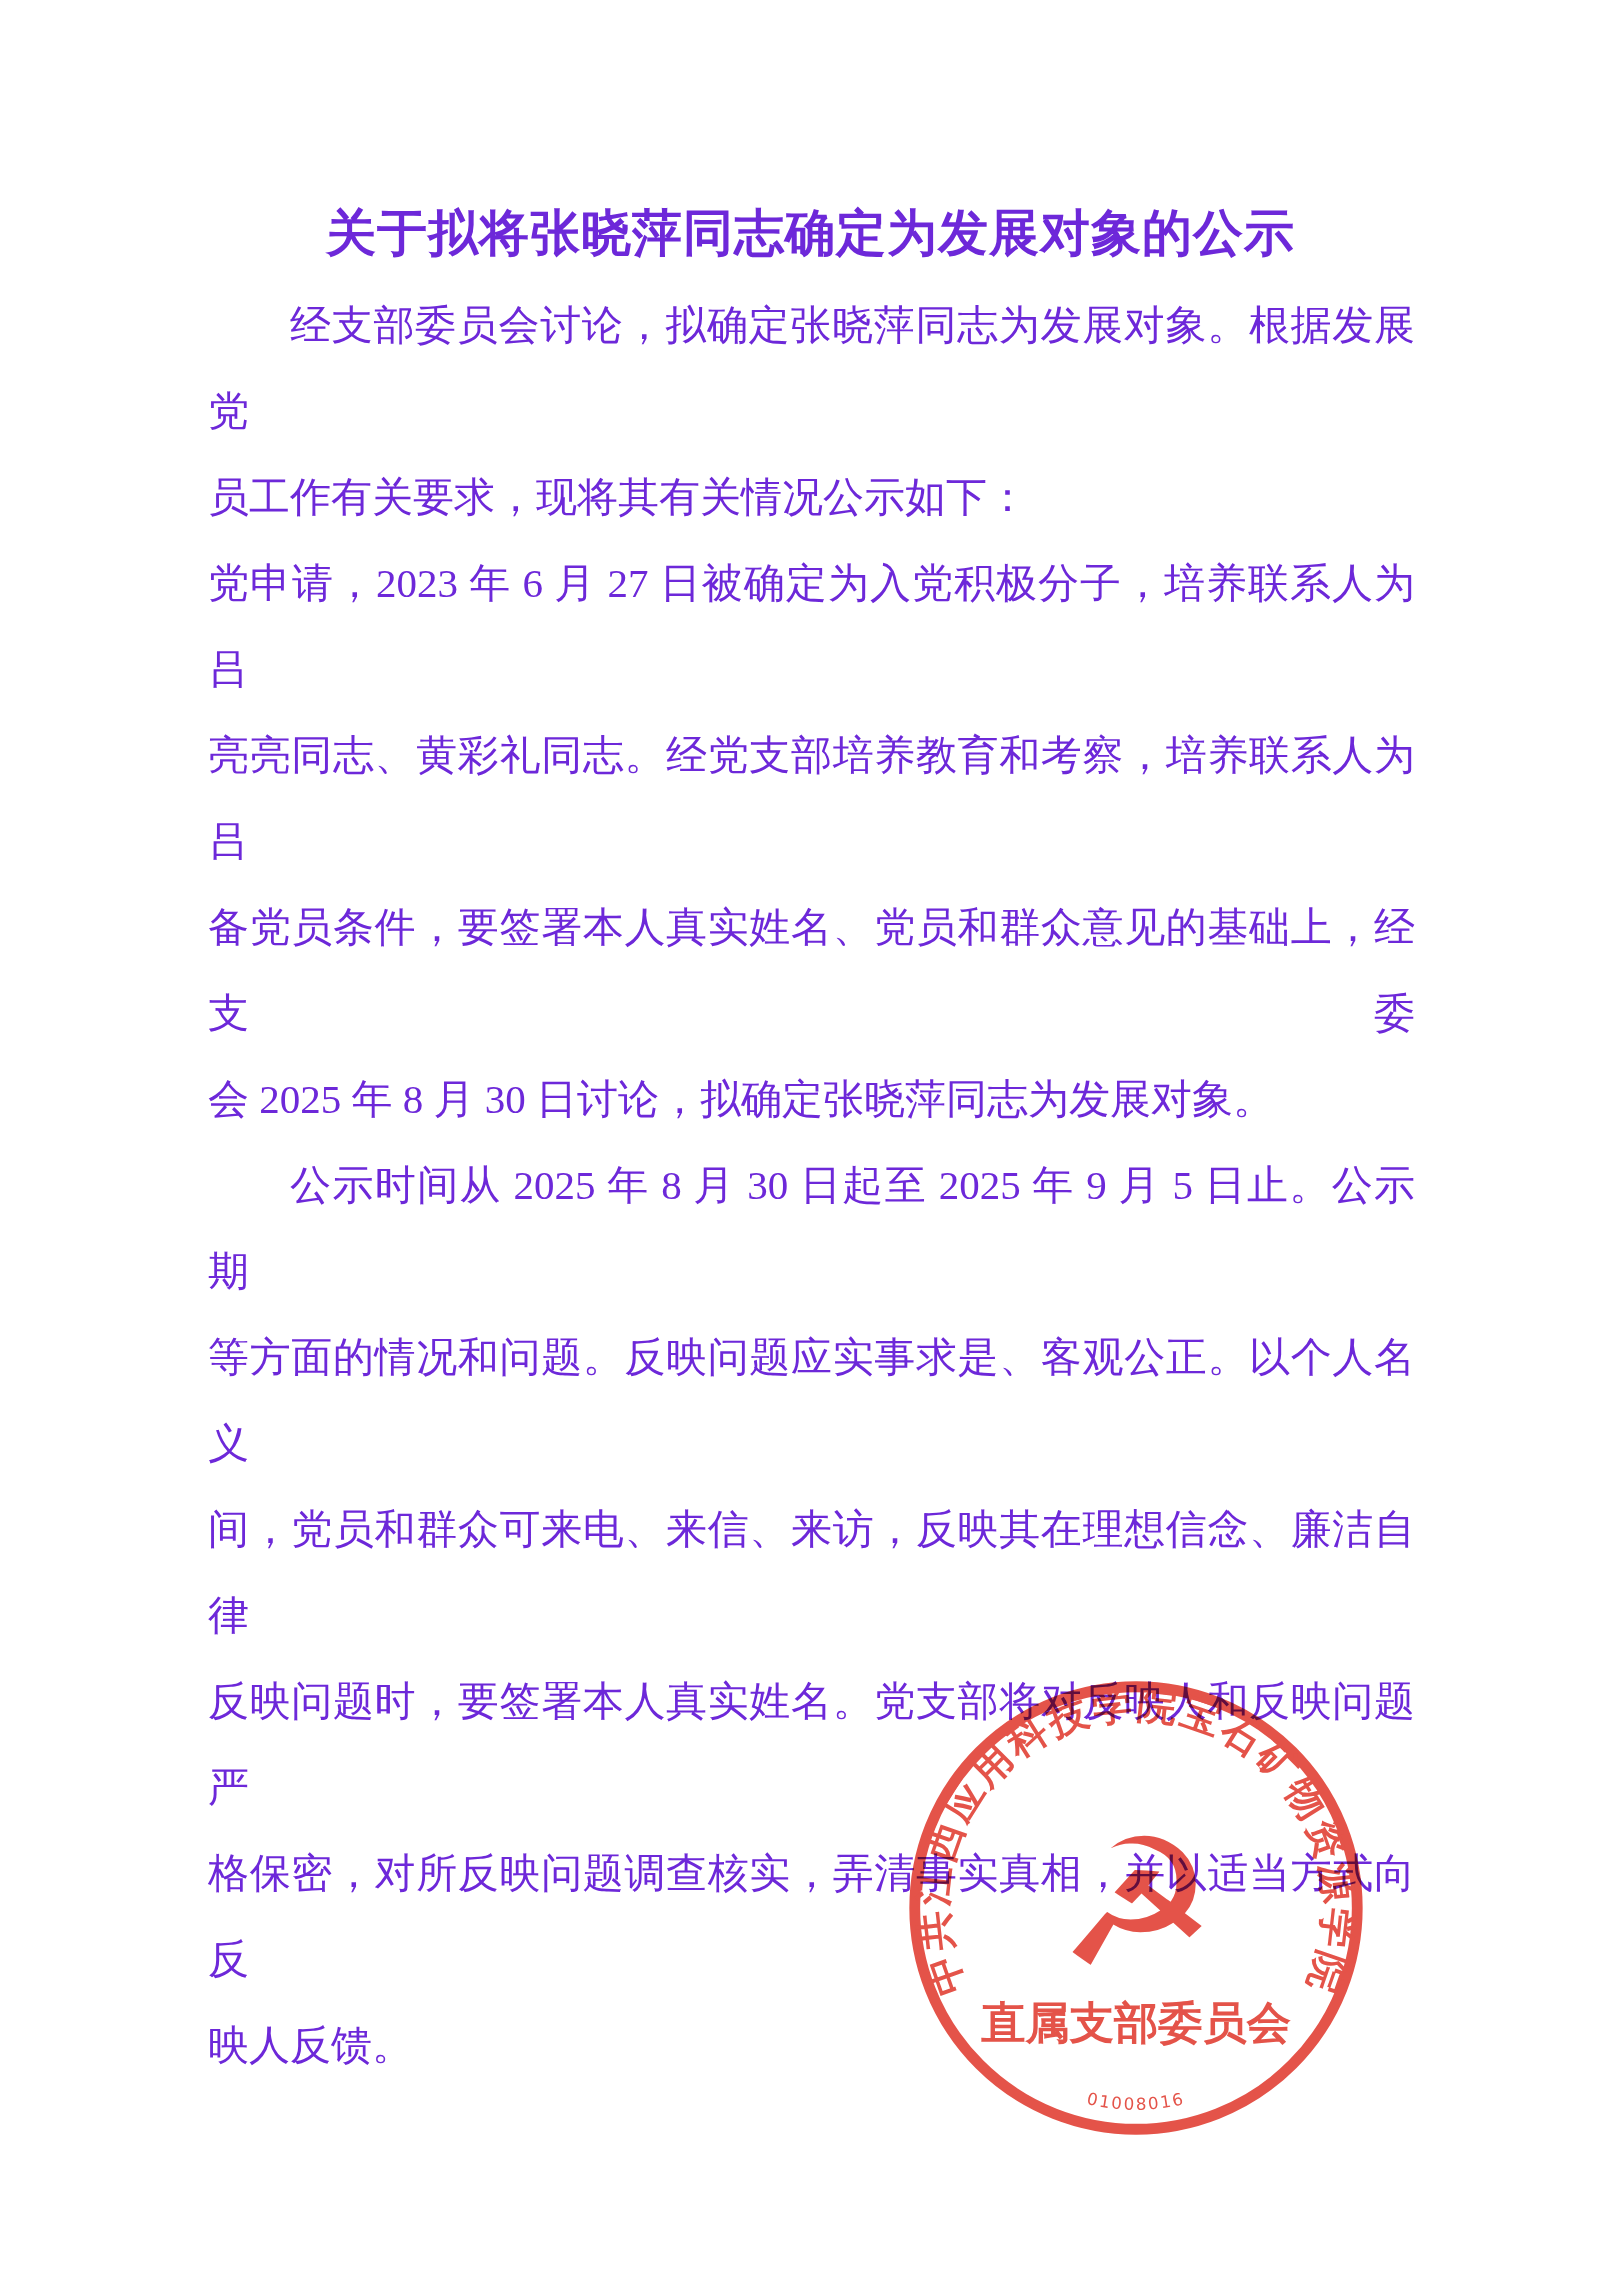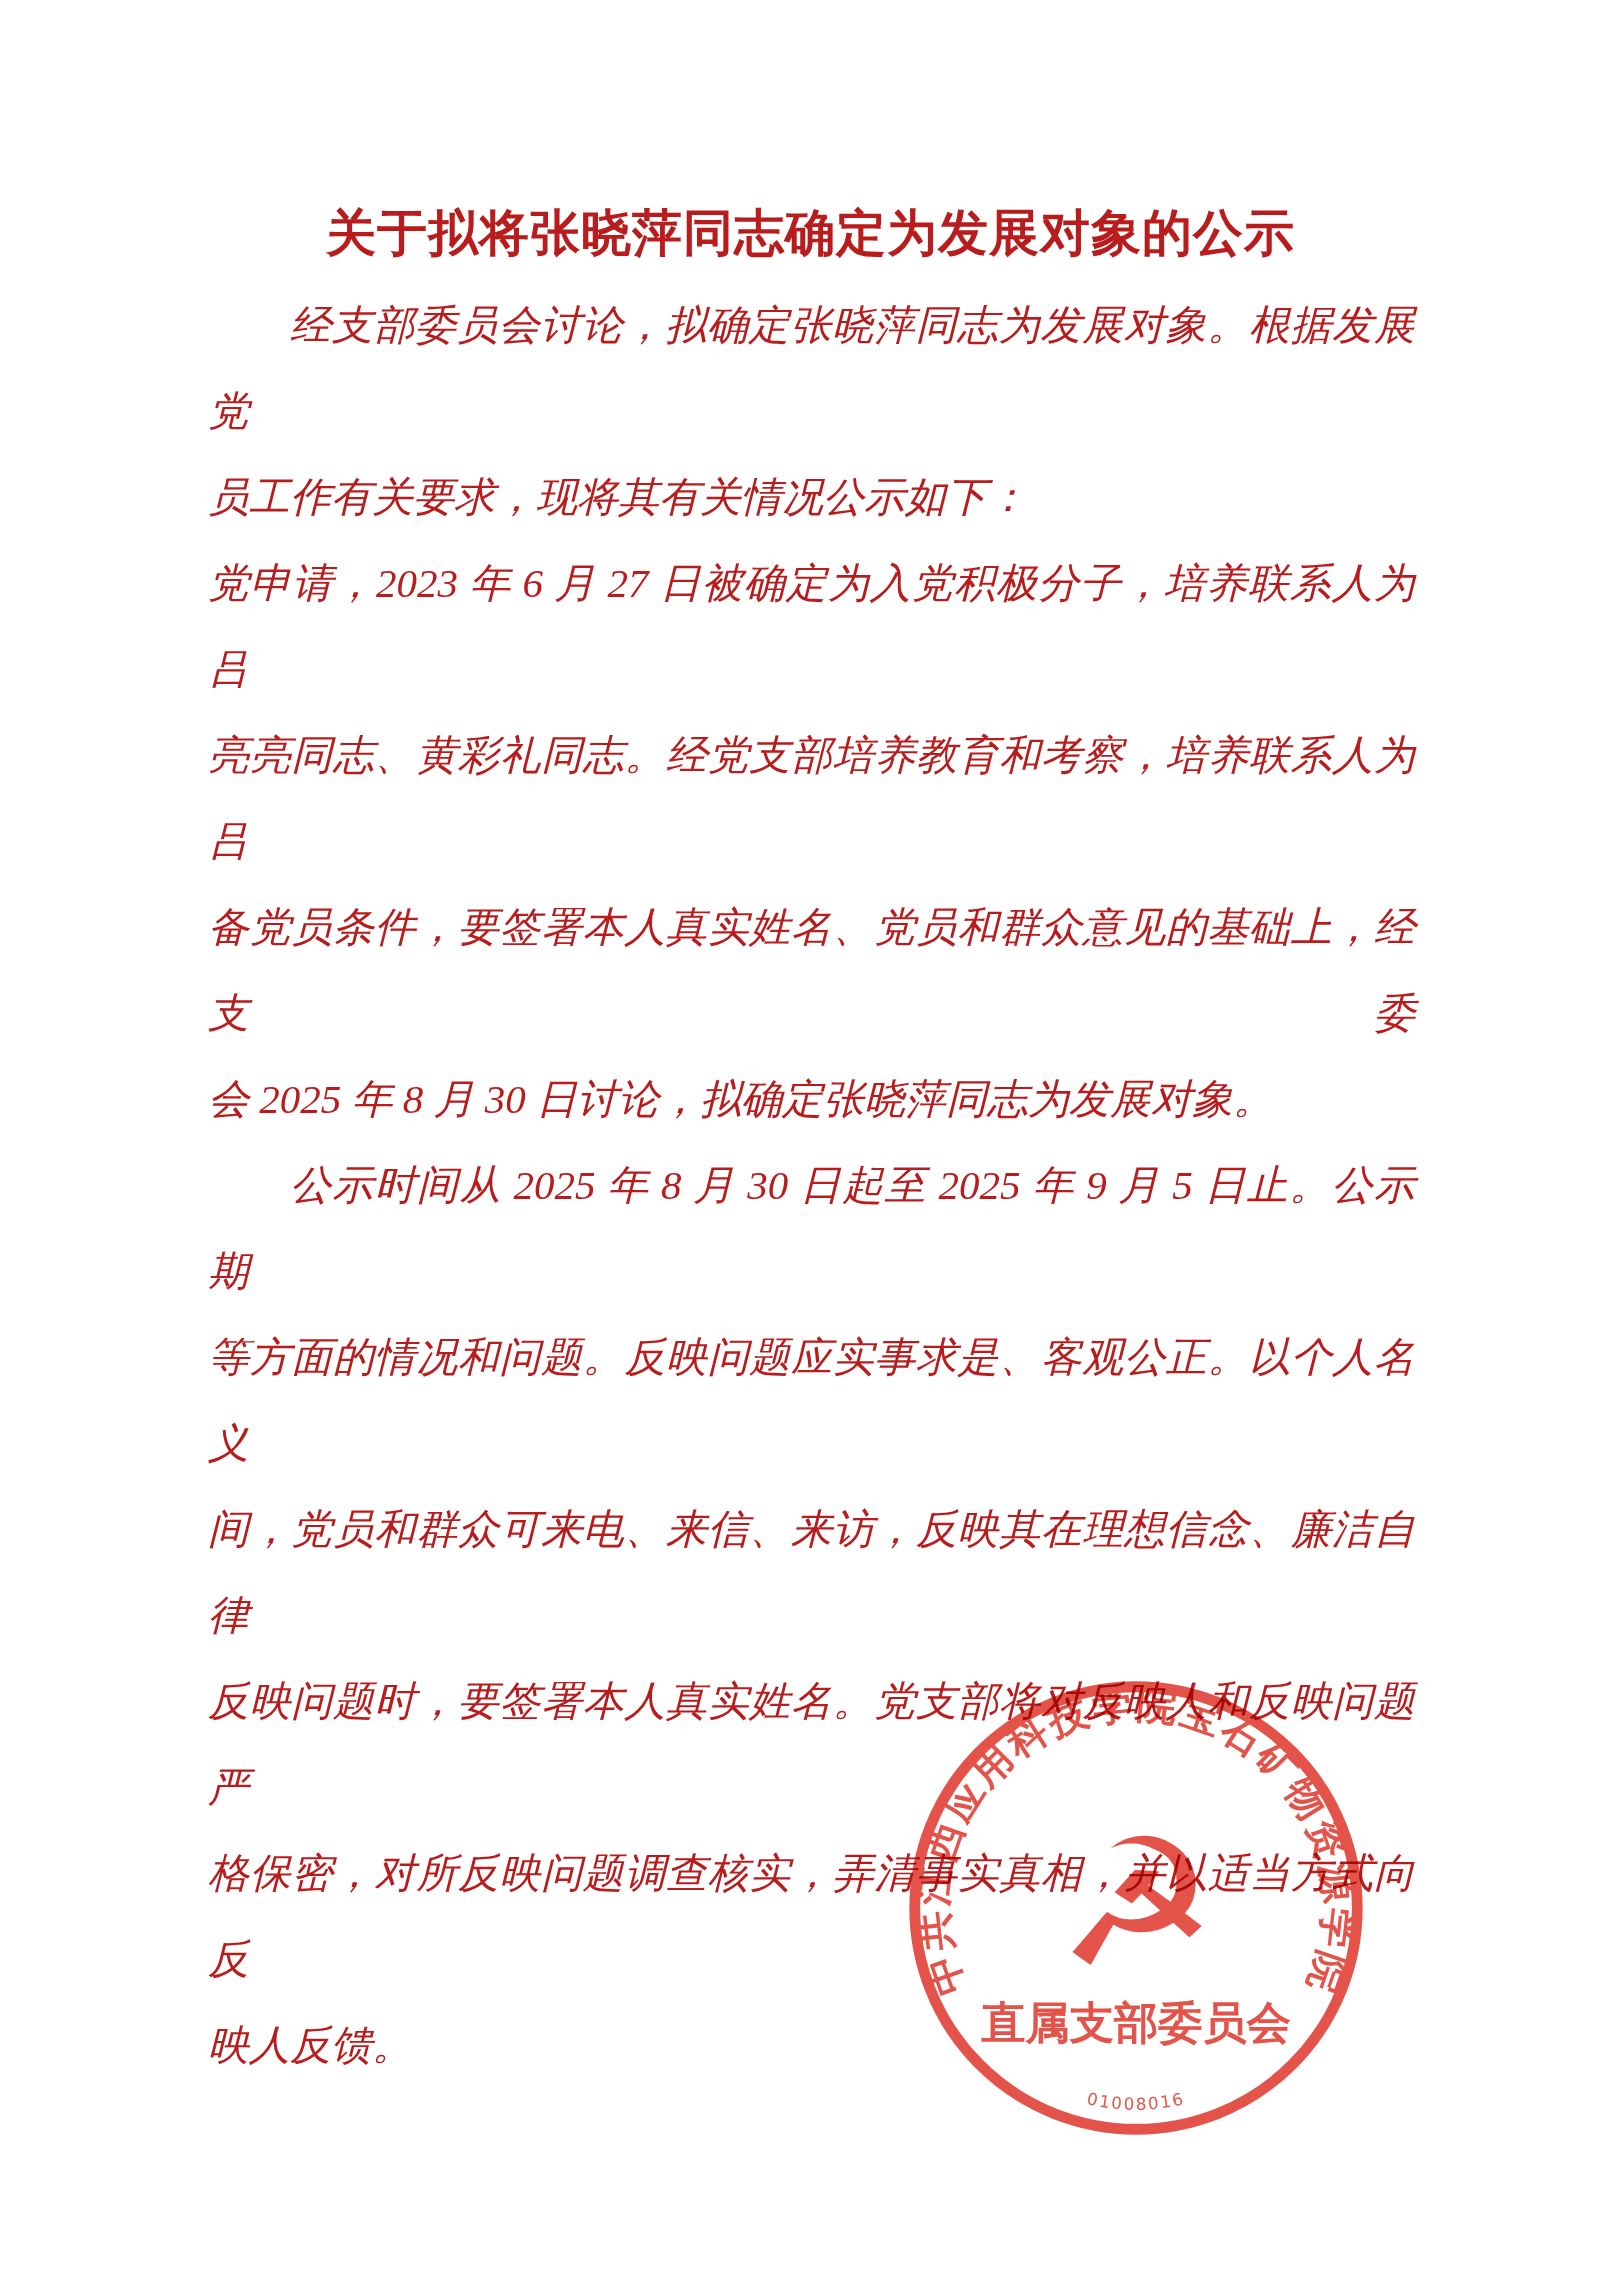--- a/index.html
+++ b/index.html
@@ -1,30 +1,30 @@
 <!DOCTYPE html>
 <html><head>
 <meta charset="utf-8">
 <style>
   html,body { margin:0; padding:0; background:#ffffff; }
   .page {
     position:relative; width:1621px; height:2293px; background:#ffffff;
-    font-family:"Liberation Serif","DejaVu Serif",serif; color:#b91c1c;
+    font-family:"Liberation Serif","DejaVu Serif",serif; color:#6d28d9;
     overflow:hidden;
   }
   .title {
     position:absolute; top:200px; left:0; width:100%; margin:0;
     text-align:center; font-size:50px; letter-spacing:1px;
     font-family:"Liberation Sans","DejaVu Sans",sans-serif; font-weight:900;
   }
   .body {
     position:absolute; left:208px; top:282px; width:1207px;
     font-size:41px; line-height:86px;
   }
-  .ln  { white-space:normal;font-style:italic; }
+  .ln  { white-space:normal; }
   .ind { text-indent:2em; }
   .jst { text-align:justify; text-align-last:justify; }
   .stamp {
     position:absolute; left:900px; top:1672px; width:472px; height:472px;
     mix-blend-mode:multiply; opacity:0.93; pointer-events:none;
   }
   .stamp text { font-family:"DejaVu Sans","Liberation Sans",sans-serif; }
 </style>
 </head>
 <body>

